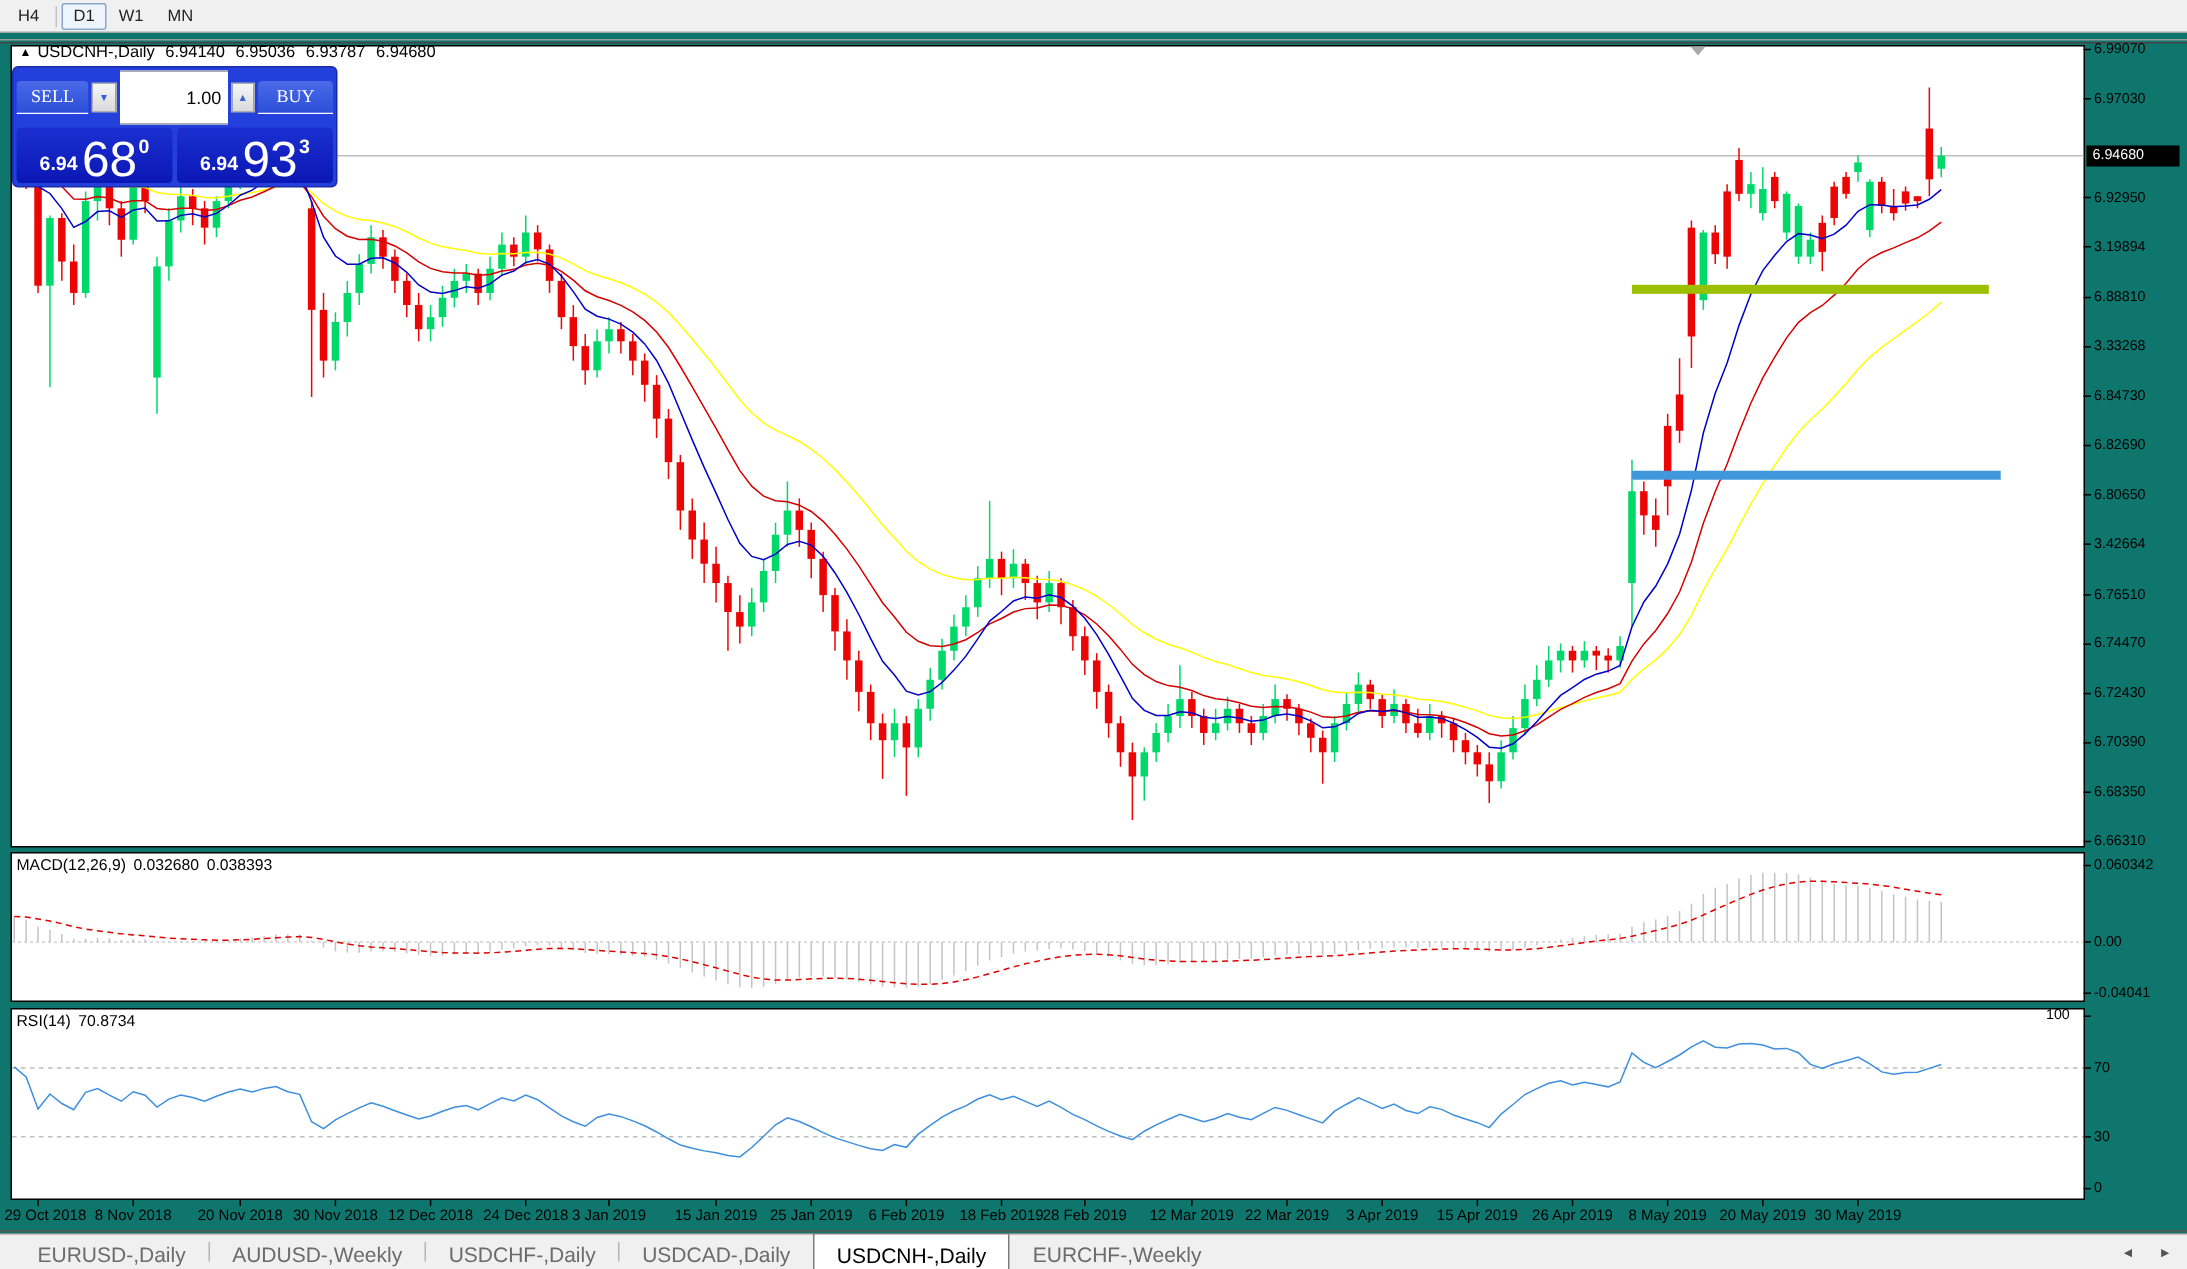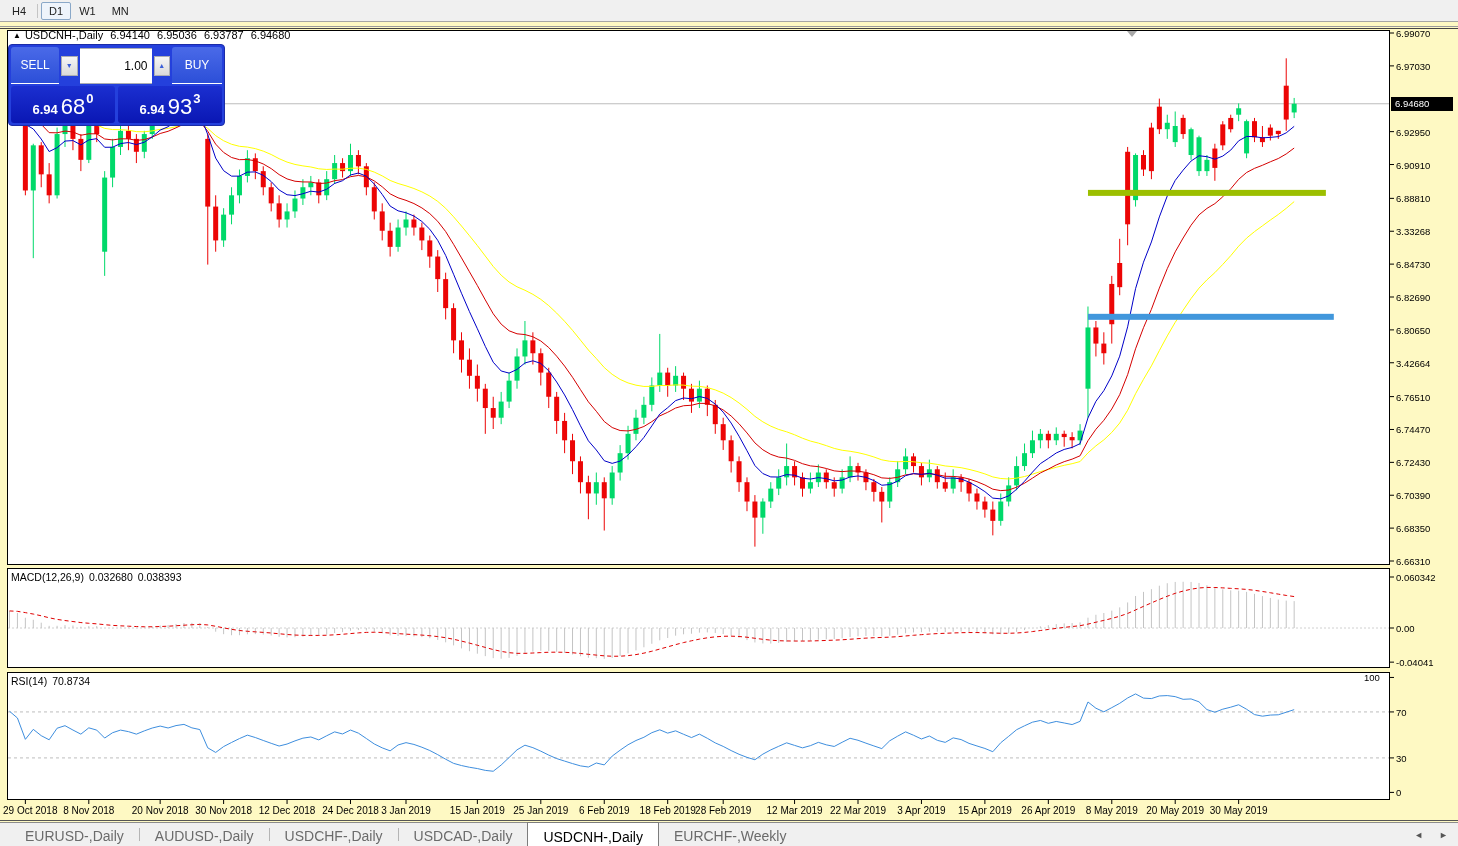--- a/index.html
+++ b/index.html
@@ -1,18 +1,18 @@
 <!DOCTYPE html>
 <html><head>
 <meta charset="utf-8">
 <style>
   *{margin:0;padding:0;box-sizing:border-box}
   html,body{background:#fff}
   body{font-family:"Liberation Sans",sans-serif}
-  #stage{position:relative;width:1458px;height:846px;background:#fef9c3;overflow:hidden}
+  #stage{position:relative;width:1458px;height:846px;background:#0f766e;overflow:hidden}
 
   
   #toolbar{position:absolute;left:0;top:0;width:1458px;height:22px;background:#f0f0f0;
     border-bottom:1px solid #a6a6a6;display:flex;align-items:center;padding-left:4px}
   .tf{font-size:11px;color:#222;padding:2px 7px;border:1px solid transparent;border-radius:2px;cursor:default}
   .tf.active{background:#eef4fb;border-color:#8aa8c8}
   .tf-sep{width:1px;height:14px;background:#c4c4c4;margin:0 3px}
 
   #gfx{position:absolute;left:0;top:0}
 
@@ -24,32 +24,32 @@
   #ohlc-line span{margin-right:4px}
   .indlabel{position:absolute;font-size:10.5px;color:#000;white-space:nowrap}
   .indlabel span{margin-right:5px}
   #price-tag{position:absolute;left:1391px;width:62px;height:14px;background:#000;color:#fff;
     font-size:9.5px;line-height:14px;padding-left:4px}
 
   
   #trade-panel{position:absolute;left:8px;top:44px;width:217px;background:#2440dc;
     border:1px solid #1b2ca8;border-radius:4px;padding:2px;display:flex;flex-direction:column;gap:2px}
   .tp-top{display:flex;align-items:center;gap:2px}
-  .tp-btn{height:37px;background:linear-gradient(#4a6ae8,#2c4fd8);color:#fff;border:none;
-    border-bottom:1px solid #fff;font-size:12px;font-family:Liberation Sans, sans-serif;border-radius:3px 3px 0 0;cursor:pointer}
+  .tp-btn{height:22px;background:linear-gradient(#4a6ae8,#2c4fd8);color:#fff;border:none;
+    border-bottom:1px solid #fff;font-size:12px;font-family:Liberation Serif, serif;border-radius:3px 3px 0 0;cursor:pointer}
   #sell-btn{width:50px}#buy-btn{width:52px}
   .spin{width:17px;height:20px;background:linear-gradient(#f6f6f6,#dadada);border:1px solid #abadb3;
     color:#3b5fd9;font-size:7px;display:flex;align-items:center;justify-content:center;cursor:pointer}
   #vol-input{width:72px;height:36px;border:1px solid #abadb3;border-left:none;border-right:none;
     font-size:12px;font-family:inherit;text-align:right;padding-right:4px;color:#000;background:#fff}
   .tp-prices{display:flex;gap:3px}
   .tp-price{flex:1;background:linear-gradient(#1b2fd0,#0a17b4);border-radius:3px;height:37px;
     display:flex;align-items:flex-end;justify-content:center;color:#fff;padding-bottom:2px}
   .p-small{font-size:13px;font-weight:bold;margin-right:3px;margin-bottom:4px}
-  .p-big{font-size:22px;line-height:29px}
+  .p-big{font-size:33px;line-height:29px}
   .p-sup{font-size:13px;font-weight:bold;margin-bottom:15px;margin-left:1px}
 
   
   #tabbar{position:absolute;left:0;top:822px;width:1458px;height:24px;background:#f0f0f0;
     border-top:1px solid #8c8c8c;display:flex;align-items:stretch;padding-left:10px}
   .tab{font-size:14px;color:#6b6b6b;padding:5px 15px 0;position:relative;cursor:pointer;white-space:nowrap}
   .tab-sep{width:1px;background:#b5b5b5;margin:5px 0}
   .tab.active{background:#fff;border:1px solid #7d7d7d;border-bottom:none;color:#000;margin-top:-1px;padding-top:6px}
   .tabnav{margin-left:auto;display:flex;gap:16px;align-items:center;padding:0 10px;color:#555;font-size:9px}
   .tabnav span{cursor:pointer}
@@ -673,21 +673,21 @@
   <div class="indlabel" style="left:11px;top:675px">
     <span>RSI(14)</span><span>70.8734</span>
   </div>
 
   <div id="price-tag" style="top: 96.7546px;">6.94680</div>
 
   <div id="labels">
       <div class="axlabel" style="left:1396px;top:33px">6.99070</div>
       <div class="axlabel" style="left:1396px;top:65.87912087912153px">6.97030</div>
       <div class="axlabel" style="left:1396px;top:131.63736263736314px">6.92950</div>
-      <div class="axlabel" style="left:1396px;top:164.51648351648464px">6.90910</div>
+      <div class="axlabel" style="left:1396px;top:164.51648351648464px">3.19894</div>
       <div class="axlabel" style="left:1396px;top:198.3626373626383px">6.88810</div>
       <div class="axlabel" style="left:1396px;top:231.2417582417584px">3.33268</div>
       <div class="axlabel" style="left:1396px;top:264.1208791208799px">6.84730</div>
       <div class="axlabel" style="left:1396px;top:297px">6.82690</div>
       <div class="axlabel" style="left:1396px;top:329.8791208791215px">6.80650</div>
       <div class="axlabel" style="left:1396px;top:362.7582417582416px">3.42664</div>
       <div class="axlabel" style="left:1396px;top:396.6043956043953px">6.76510</div>
       <div class="axlabel" style="left:1396px;top:429.4835164835168px">6.74470</div>
       <div class="axlabel" style="left:1396px;top:462.36263736263686px">6.72430</div>
       <div class="axlabel" style="left:1396px;top:495.2417582417584px">6.70390</div>
@@ -718,21 +718,21 @@
       <div class="datelabel" style="left:984.89px">15 Apr 2019</div>
       <div class="datelabel" style="left:1048.33px">26 Apr 2019</div>
       <div class="datelabel" style="left:1111.77px">8 May 2019</div>
       <div class="datelabel" style="left:1175.21px">20 May 2019</div>
       <div class="datelabel" style="left:1238.6499999999999px">30 May 2019</div>
     </div>
 
   <div id="tabbar">
       <div class="tab">EURUSD-,Daily</div>
       <div class="tab-sep"></div>
-      <div class="tab">AUDUSD-,Daily</div>
+      <div class="tab">AUDUSD-,Weekly</div>
       <div class="tab-sep"></div>
       <div class="tab">USDCHF-,Daily</div>
       <div class="tab-sep"></div>
       <div class="tab">USDCAD-,Daily</div>
       <div class="tab active">USDCNH-,Daily</div>
       <div class="tab">EURCHF-,Weekly</div>
       <div class="tabnav">
         <span>◄</span>
         <span>►</span>
       </div>

